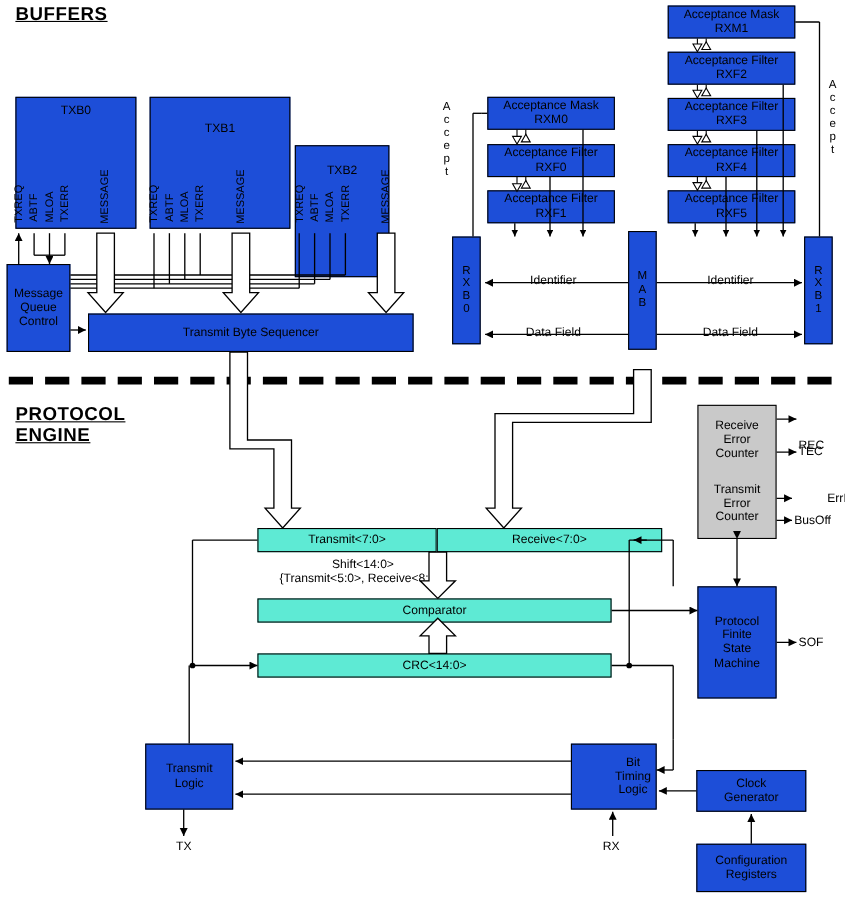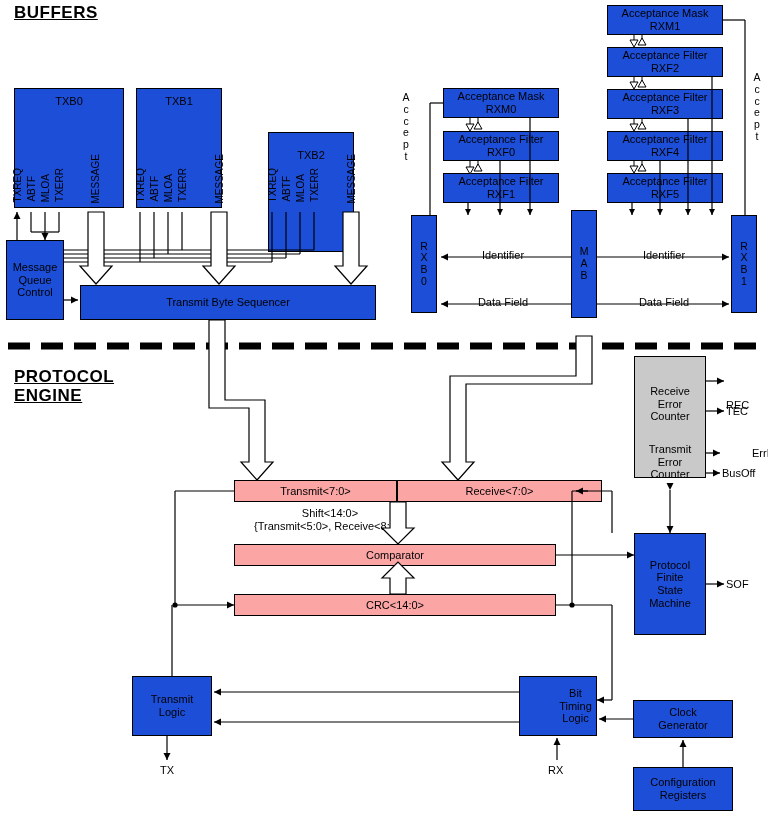--- a/index.html
+++ b/index.html
@@ -22,21 +22,21 @@
   .box {
     border: 1px solid #000;
     background: #1d4ed8;
     display: flex;
     align-items: center;
     justify-content: center;
     text-align: center;
     font-size: 11px;
     line-height: 1.15;
   }
-  .box.shaded { background: #fca5a5; }
+  .box.shaded { background: #5eead4; }
   .box.gray { background: #c9c9c9; }
   .label {
     font-size: 11px;
     text-align: center;
     line-height: 1.15;
     white-space: pre-line;
   }
   .section-title {
     font-weight: bold;
     font-size: 17px;
@@ -96,21 +96,21 @@
   <div class="vlabelwrap" style="left:38px; top:130px; width:14px; height:72px;">
     <span class="vtext">MLOA</span>
   </div>
   <div class="vlabelwrap" style="left:52px; top:130px; width:14px; height:72px;">
     <span class="vtext">TXERR</span>
   </div>
   <div class="vlabelwrap" style="left:88px; top:125px; width:14px; height:78px;">
     <span class="vtext">MESSAGE</span>
   </div>
 
-  <div class="abs box" style="left:136px; top:88px; width:86px; height:120px; align-items:flex-start; padding-top:6px;">
+  <div class="abs box" style="left:136px; top:88px; width:128px; height:120px; align-items:flex-start; padding-top:22px;">
     <span>TXB1</span>
   </div>
   <div class="vlabelwrap" style="left:133px; top:130px; width:14px; height:72px;">
     <span class="vtext">TXREQ</span>
   </div>
   <div class="vlabelwrap" style="left:147px; top:130px; width:14px; height:72px;">
     <span class="vtext">ABTF</span>
   </div>
   <div class="vlabelwrap" style="left:161px; top:130px; width:14px; height:72px;">
     <span class="vtext">MLOA</span>
@@ -232,21 +232,21 @@
   <div class="abs label" style="left:180px; top:507px; width:300px;">Shift&lt;14:0&gt;
 {Transmit&lt;5:0&gt;, Receive&lt;8:0&gt;}</div>
 
   <div class="abs box shaded" style="left:234px; top:544px; width:322px; height:22px;">
     <span class="label">Comparator</span>
   </div>
   <div class="abs box shaded" style="left:234px; top:594px; width:322px; height:22px;">
     <span class="label">CRC&lt;14:0&gt;</span>
   </div>
 
-  <div class="abs box gray" style="left:634px; top:356px; width:72px; height:122px; display:block; padding-top:26px;">
+  <div class="abs box gray" style="left:634px; top:368px; width:72px; height:122px; display:block; padding-top:10px;">
     <div class="label" style="margin-top:2px;">Receive
 Error
 Counter</div>
     <div class="label" style="margin-top:20px;">Transmit
 Error
 Counter</div>
   </div>
   <div class="abs plainlabel" style="left:726px; top:375px;margin-top:24px;">REC</div>
   <div class="abs plainlabel" style="left:726px; top:405px;">TEC</div>
   <div class="abs plainlabel" style="left:752px; top:447px;">ErrPas</div>

